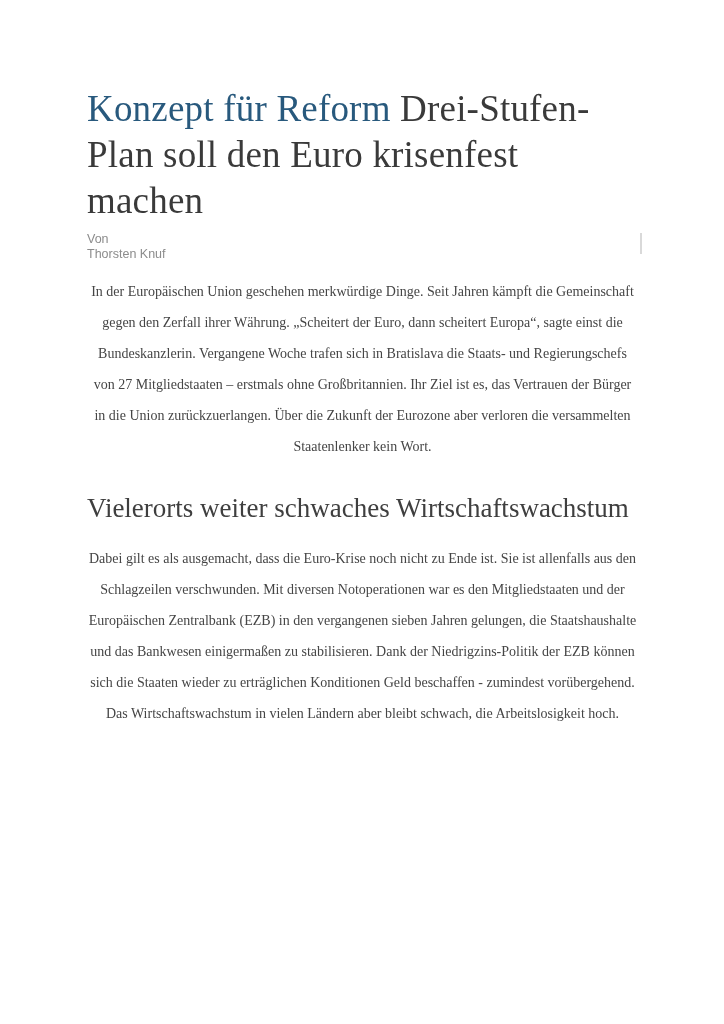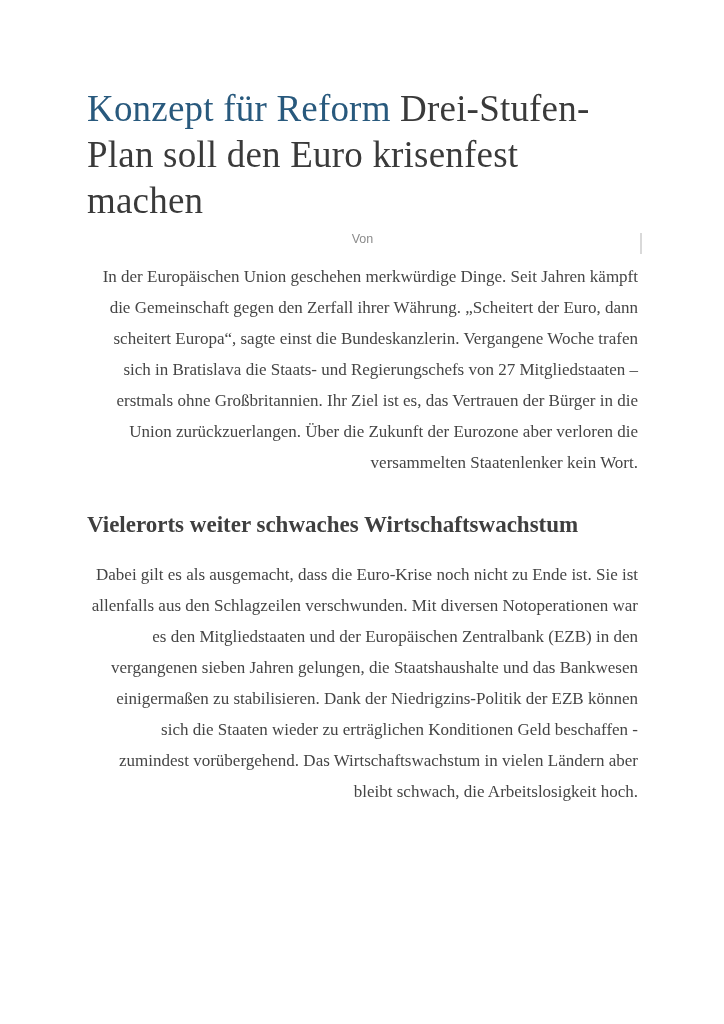--- a/index.html
+++ b/index.html
@@ -31,40 +31,39 @@
   }
   .headline .kicker {
     color: #28597d;
   }
   .byline {
     font-family: "Liberation Sans", "DejaVu Sans", sans-serif;
     font-size: 12.5px;
     line-height: 15px;
     color: #8c8c8c;
     margin: 0 0 14px 0;
-    text-align: center;
   }
   .dateline {
     margin: 0 0 15px 0;
     font-size: 17px;
     line-height: 22px;
     color: #4a4a4a;
   }
   .body-para {
     margin: 0 0 30px 0;
-    font-size: 17px;
+    font-size: 14px;
     line-height: 31px;
     color: #454545;
-    text-align: right;
+    text-align: center;
   }
   .subheading {
     margin: 0 0 18px 0;
-    font-size: 23px;
+    font-size: 27px;
     line-height: 33px;
-    font-weight: 700;
+    font-weight: 400;
     color: #3f3f3f;
   }
   .cursor-mark {
     position: absolute;
     left: 640px;
     top: 233px;
     width: 2px;
     height: 21px;
     background: #d9d9d9;
   }
@@ -73,20 +72,21 @@
 <body>
 
 <div class="page">
 
   <div class="content">
 
     <h1 class="headline"><span class="kicker">Konzept für Reform</span> <span>Drei-Stufen-Plan soll den Euro krisenfest machen</span></h1>
 
     <div class="byline">
       <div>Von</div>
+      <div>Thorsten Knuf</div>
     </div>
 
 
     <p class="body-para">In der Europäischen Union geschehen merkwürdige Dinge. Seit Jahren kämpft die Gemeinschaft gegen den Zerfall ihrer Währung. „Scheitert der Euro, dann scheitert Europa“, sagte einst die Bundeskanzlerin. Vergangene Woche trafen sich in Bratislava die Staats- und Regierungschefs von 27 Mitgliedstaaten – erstmals ohne Großbritannien. Ihr Ziel ist es, das Vertrauen der Bürger in die Union zurückzuerlangen. Über die Zukunft der Eurozone aber verloren die versammelten Staatenlenker kein Wort.</p>
 
     <h2 class="subheading">Vielerorts weiter schwaches Wirtschaftswachstum</h2>
 
     <p class="body-para">Dabei gilt es als ausgemacht, dass die Euro-Krise noch nicht zu Ende ist. Sie ist allenfalls aus den Schlagzeilen verschwunden. Mit diversen Notoperationen war es den Mitgliedstaaten und der Europäischen Zentralbank (EZB) in den vergangenen sieben Jahren gelungen, die Staatshaushalte und das Bankwesen einigermaßen zu stabilisieren. Dank der Niedrigzins-Politik der EZB können sich die Staaten wieder zu erträglichen Konditionen Geld beschaffen - zumindest vorübergehend. Das Wirtschaftswachstum in vielen Ländern aber bleibt schwach, die Arbeitslosigkeit hoch.</p>
 
 

